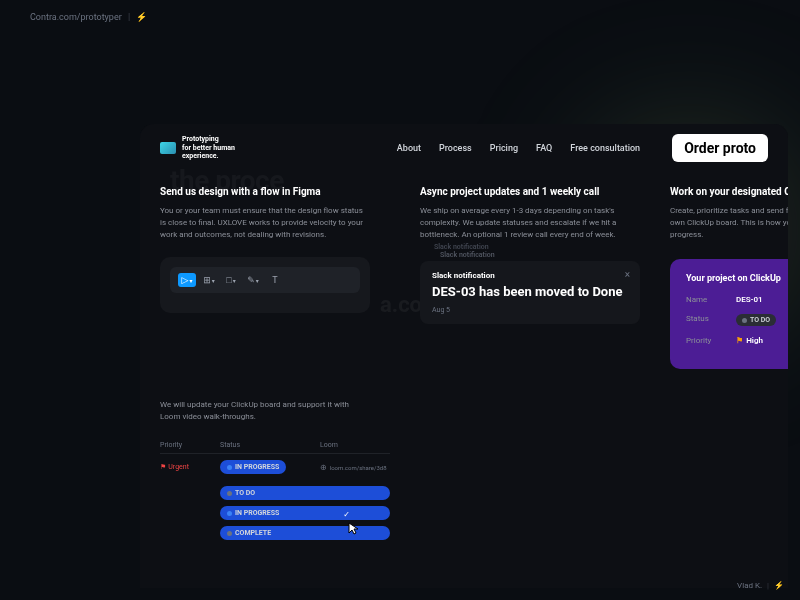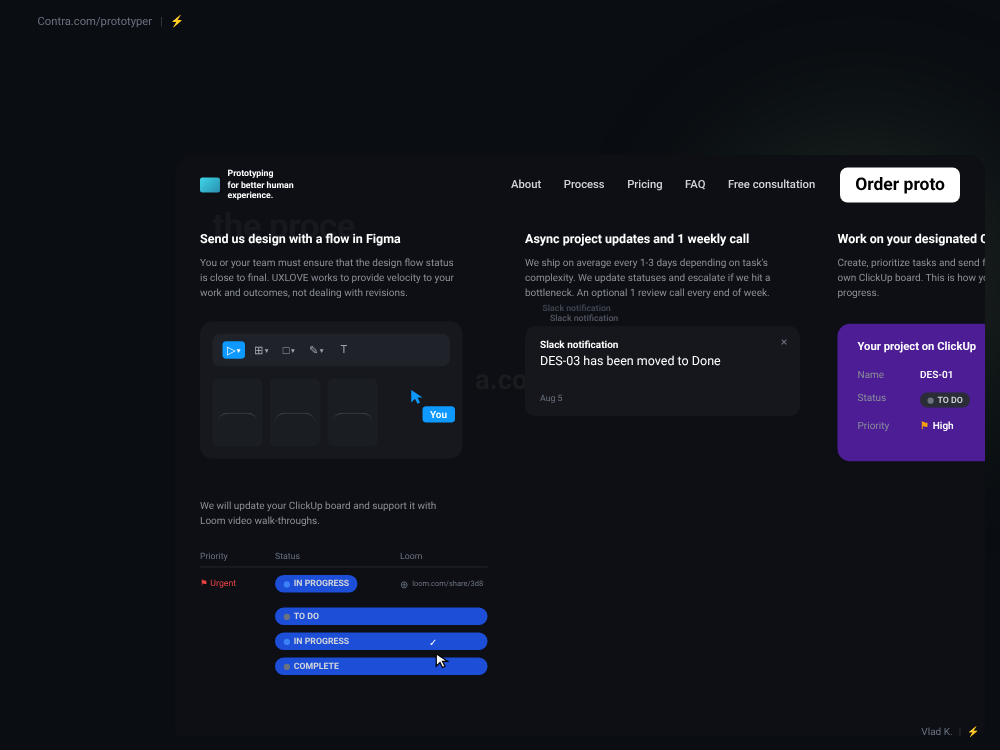--- a/index.html
+++ b/index.html
@@ -1,21 +1,21 @@
 <!DOCTYPE html>
 <html><head>
 <meta charset="utf-8">
 <style>
 *{margin:0;padding:0;box-sizing:border-box;font-family:-apple-system,BlinkMacSystemFont,"Segoe UI",Roboto,sans-serif}
 body{background:#0a0d12;color:#fff;width:800px;height:600px;overflow:hidden;position:relative}
 .browser-bar{position:absolute;top:12px;left:30px;font-size:9px;color:#6b7280;z-index:10}
 .browser-bar .sep{margin:0 4px;opacity:.5}
 .glow{position:absolute;top:80px;right:-40px;width:300px;height:300px;background:radial-gradient(circle,rgba(255,100,150,.25),rgba(100,200,100,.15) 40%,transparent 70%);filter:blur(60px);z-index:0}
 .window{position:absolute;top:124px;left:140px;right:12px;bottom:12px;background:#0d0f14;border-radius:14px 14px 0 0;overflow:hidden;z-index:1}
-.navbar{display:flex;align-items:center;padding:10px 20px;gap:16px;background:#0d0f14}
+.navbar{display:flex;align-items:center;padding:10px 20px;gap:28px;background:#0d0f14}
 .logo{display:flex;align-items:center;gap:6px}
 .logo-icon{width:16px;height:12px;background:linear-gradient(135deg,#3dd6e8,#2b8fb0);border-radius:2px;position:relative}
 .logo-text{font-size:7px;font-weight:700;line-height:1.2}
 .nav-links{display:flex;gap:18px;margin-left:auto;font-size:9px;font-weight:500;color:#d1d5db}
 .nav-links span{cursor:pointer}
 .cta{background:#fff;color:#000;font-size:14px;font-weight:700;padding:6px 12px;border-radius:6px;margin-left:4px}
 .bg-text{position:absolute;top:40px;left:30px;font-size:28px;font-weight:700;color:rgba(255,255,255,.04);letter-spacing:-.5px;z-index:0}
 .content{padding:14px 20px;display:grid;grid-template-columns:1fr 1fr 1fr;gap:30px;position:relative;z-index:2}
 .section h3{font-size:10px;font-weight:700;margin-bottom:8px}
 .section p{font-size:8px;color:#8b8f98;line-height:1.5;max-width:210px}
@@ -27,21 +27,21 @@
 .frames{display:flex;gap:6px;position:relative}
 .frame{width:40px;height:54px;background:#1a1d22;border-radius:4px;position:relative;overflow:hidden}
 .frame::after{content:"";position:absolute;top:50%;left:10%;right:10%;height:16px;border-top:1px solid #3a3d45;border-radius:8px}
 .cursor{position:absolute;right:20px;top:8px;z-index:3}
 .cursor svg{display:block}
 .cursor-label{background:#0d99ff;color:#fff;font-size:8px;font-weight:600;padding:2px 6px;border-radius:3px;position:absolute;top:14px;left:10px}
 .slack-card{margin-top:20px;background:#15171c;border-radius:8px;padding:10px 12px;width:220px;position:relative}
 .slack-ghost{position:absolute;top:-18px;left:14px;font-size:7px;color:#404550;font-weight:600}
 .slack-ghost2{position:absolute;top:-10px;left:20px;font-size:7px;color:#505560;font-weight:600}
 .slack-card .title{font-size:8px;font-weight:700;margin-bottom:4px}
-.slack-card .msg{font-size:10px;font-weight:400;margin-bottom:20px}
+.slack-card .msg{font-size:13px;font-weight:700;margin-bottom:7px}
 .slack-card .date{font-size:7px;color:#6b7280}
 .slack-close{position:absolute;top:8px;right:10px;font-size:10px;color:#6b7280}
 .clickup-card{margin-top:18px;background:#4c1d95;border-radius:10px;padding:14px 16px;width:180px}
 .clickup-card h4{font-size:9px;font-weight:700;margin-bottom:12px}
 .cu-row{display:flex;align-items:flex-start;margin-bottom:10px;font-size:8px}
 .cu-label{color:#8b8f98;width:50px}
 .cu-val{font-weight:600}
 .badge{display:inline-flex;align-items:center;gap:3px;padding:2px 6px;border-radius:10px;font-size:7px;font-weight:600}
 .badge.todo{background:#2a2d35;color:#d1d5db}
 .badge.todo::before{content:"";width:5px;height:5px;background:#6b7280;border-radius:50%}
@@ -102,31 +102,20 @@
     <div class="section">
       <h3>Send us design with a flow in Figma</h3>
       <p>You or your team must ensure that the design flow status is close to final. UXLOVE works to provide velocity to your work and outcomes, not dealing with revisions.</p>
       <div class="figma-panel">
         <div class="toolbar">
           <div class="tool active">▷<span class="chev">▾</span></div>
           <div class="tool">⊞<span class="chev">▾</span></div>
           <div class="tool">□<span class="chev">▾</span></div>
           <div class="tool">✎<span class="chev">▾</span></div>
           <div class="tool">T</div>
-        </div>
-        <div class="frames">
-          <div class="frame"></div>
-          <div class="frame"></div>
-          <div class="frame"></div>
-          <div class="cursor">
-            <svg width="12" height="14" viewBox="0 0 12 14">
-                <path d="M1 1 L1 11 L4 8 L6 12 L8 11 L6 7 L10 7 Z" fill="#0d99ff"></path>
-              </svg>
-            <div class="cursor-label">You</div>
-          </div>
         </div>
       </div>
     </div>
 
     <div class="section">
       <h3>Async project updates and 1 weekly call</h3>
       <p>We ship on average every 1-3 days depending on task's complexity. We update statuses and escalate if we hit a bottleneck. An optional 1 review call every end of week.</p>
       <div class="slack-card">
         <div class="slack-ghost">Slack notification</div>
         <div class="slack-ghost2">Slack notification</div>

